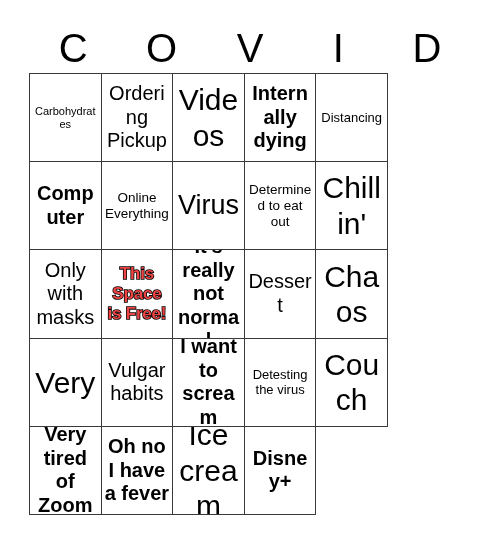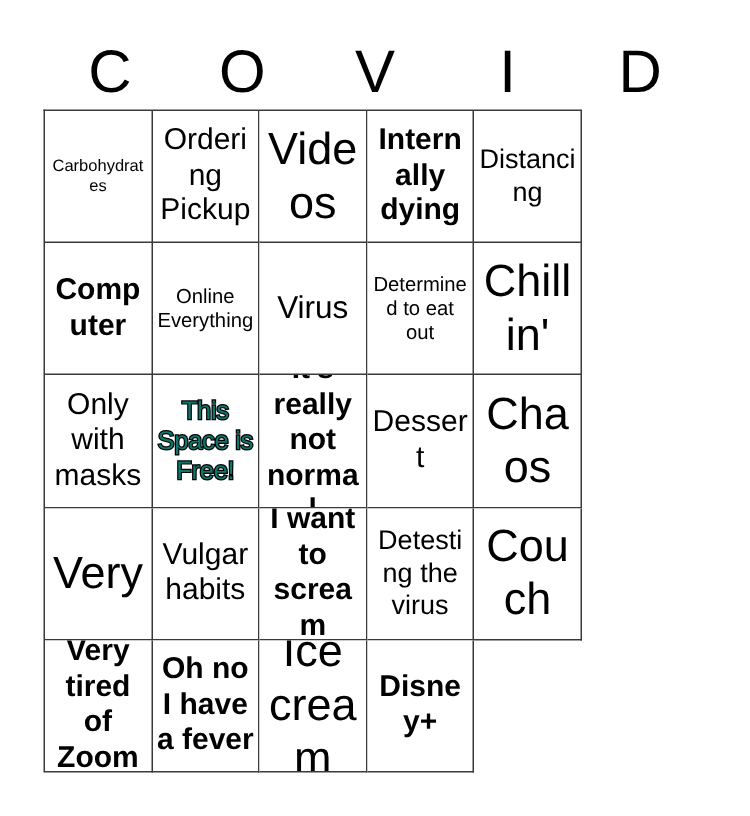--- a/index.html
+++ b/index.html
@@ -80,30 +80,30 @@
     text-align: center;
     color: #000000;
     line-height: 1.14;
     word-wrap: break-word;
     hyphens: none;
   }
 
   
   .fs-xs   { font-size: 11px;   line-height: 1.15; }
   .fs-s    { font-size: 13.5px; line-height: 1.17; }
-  .fs-m    { font-size: 18px;   line-height: 1.18; }
+  .fs-m    { font-size: 13px;   line-height: 1.18; }
   .fs-l    { font-size: 20px;   line-height: 1.18; font-weight: bold; }
   .fs-xl   { font-size: 20px;   line-height: 1.18; }
   .fs-2xl  { font-size: 30px;   line-height: 1.18; }
-  .fs-3xl  { font-size: 21px;   line-height: 1.15; }
+  .fs-3xl  { font-size: 27px;   line-height: 1.15; }
 
   
   .free-space .cell-text {
-    color: #0f766e;
-    font-weight: normal;
+    color: #ef4444;
+    font-weight: bold;
     font-size: 17px;
     line-height: 1.16;
     letter-spacing: -0.2px;
     paint-order: stroke fill;
     -webkit-text-stroke: 1.6px #000000;
   }
 </style>
 </head>
 <body>
 

